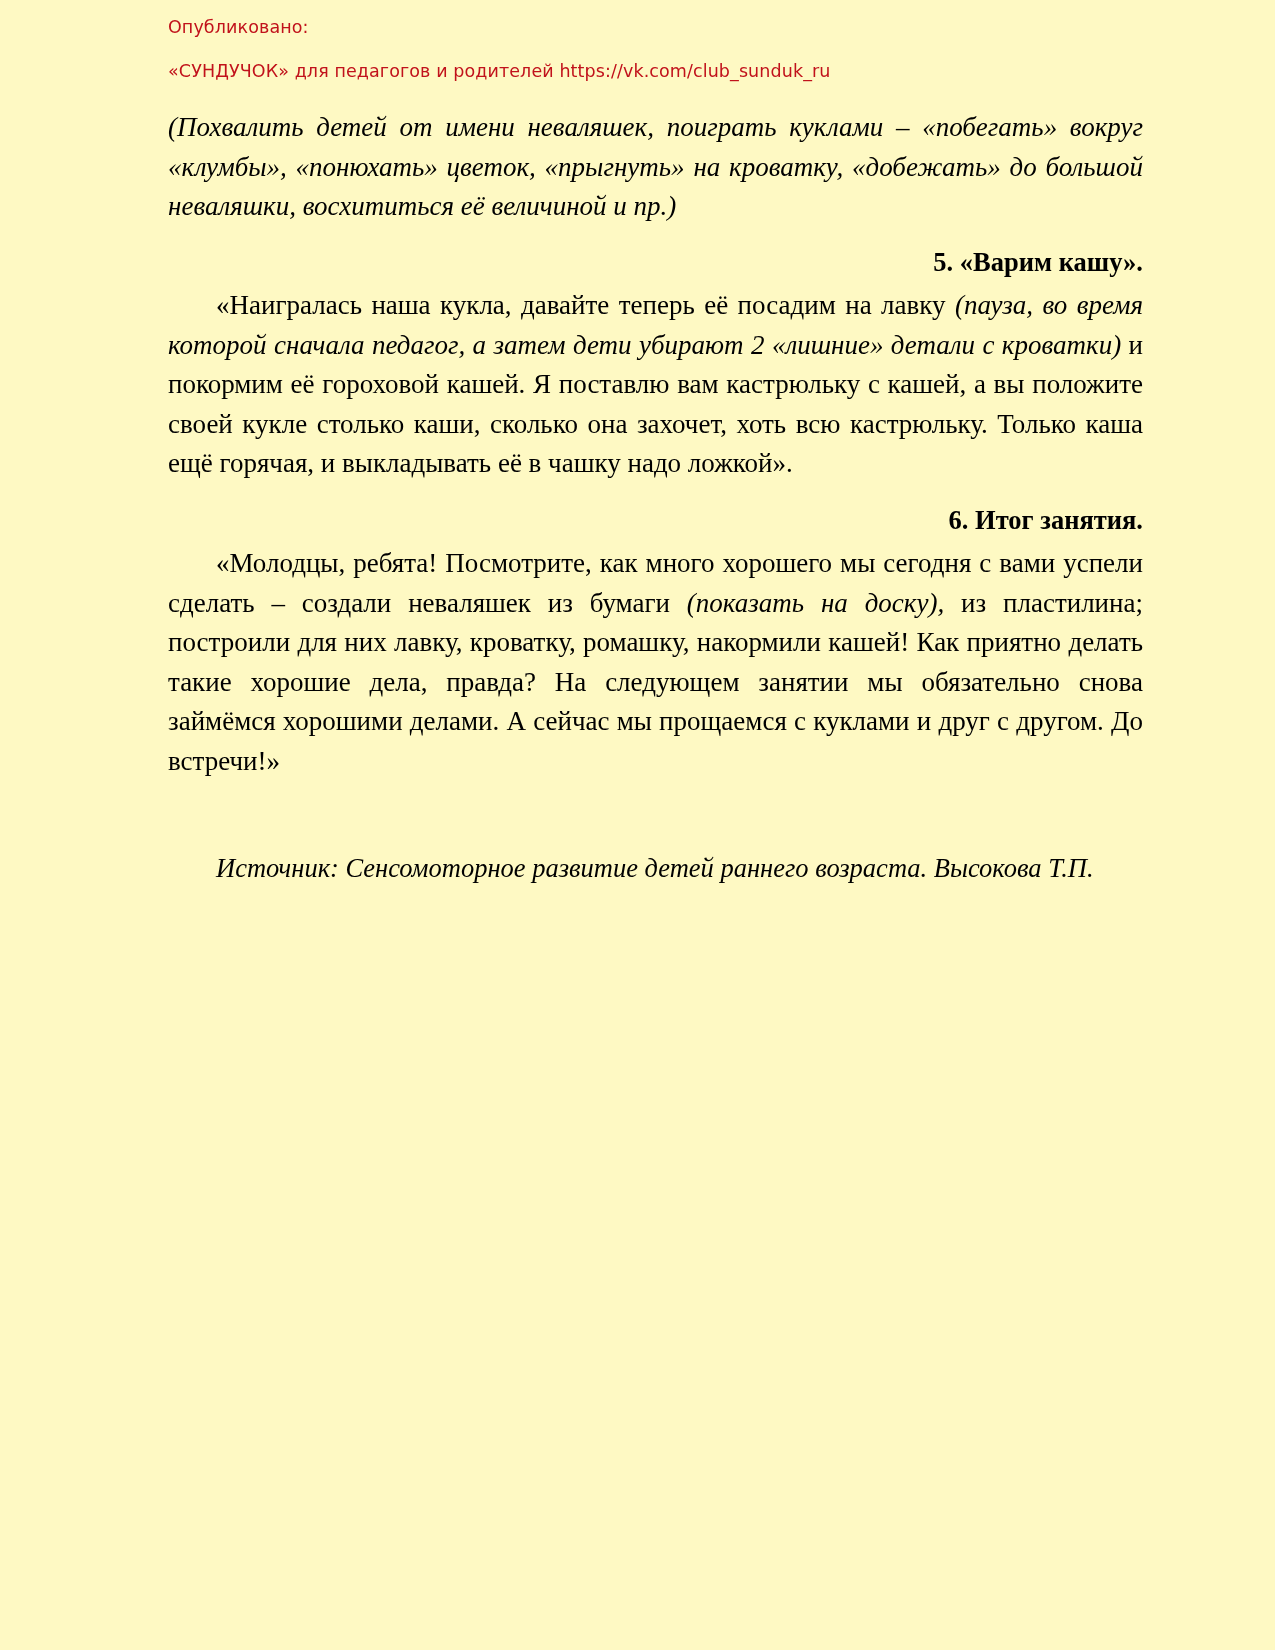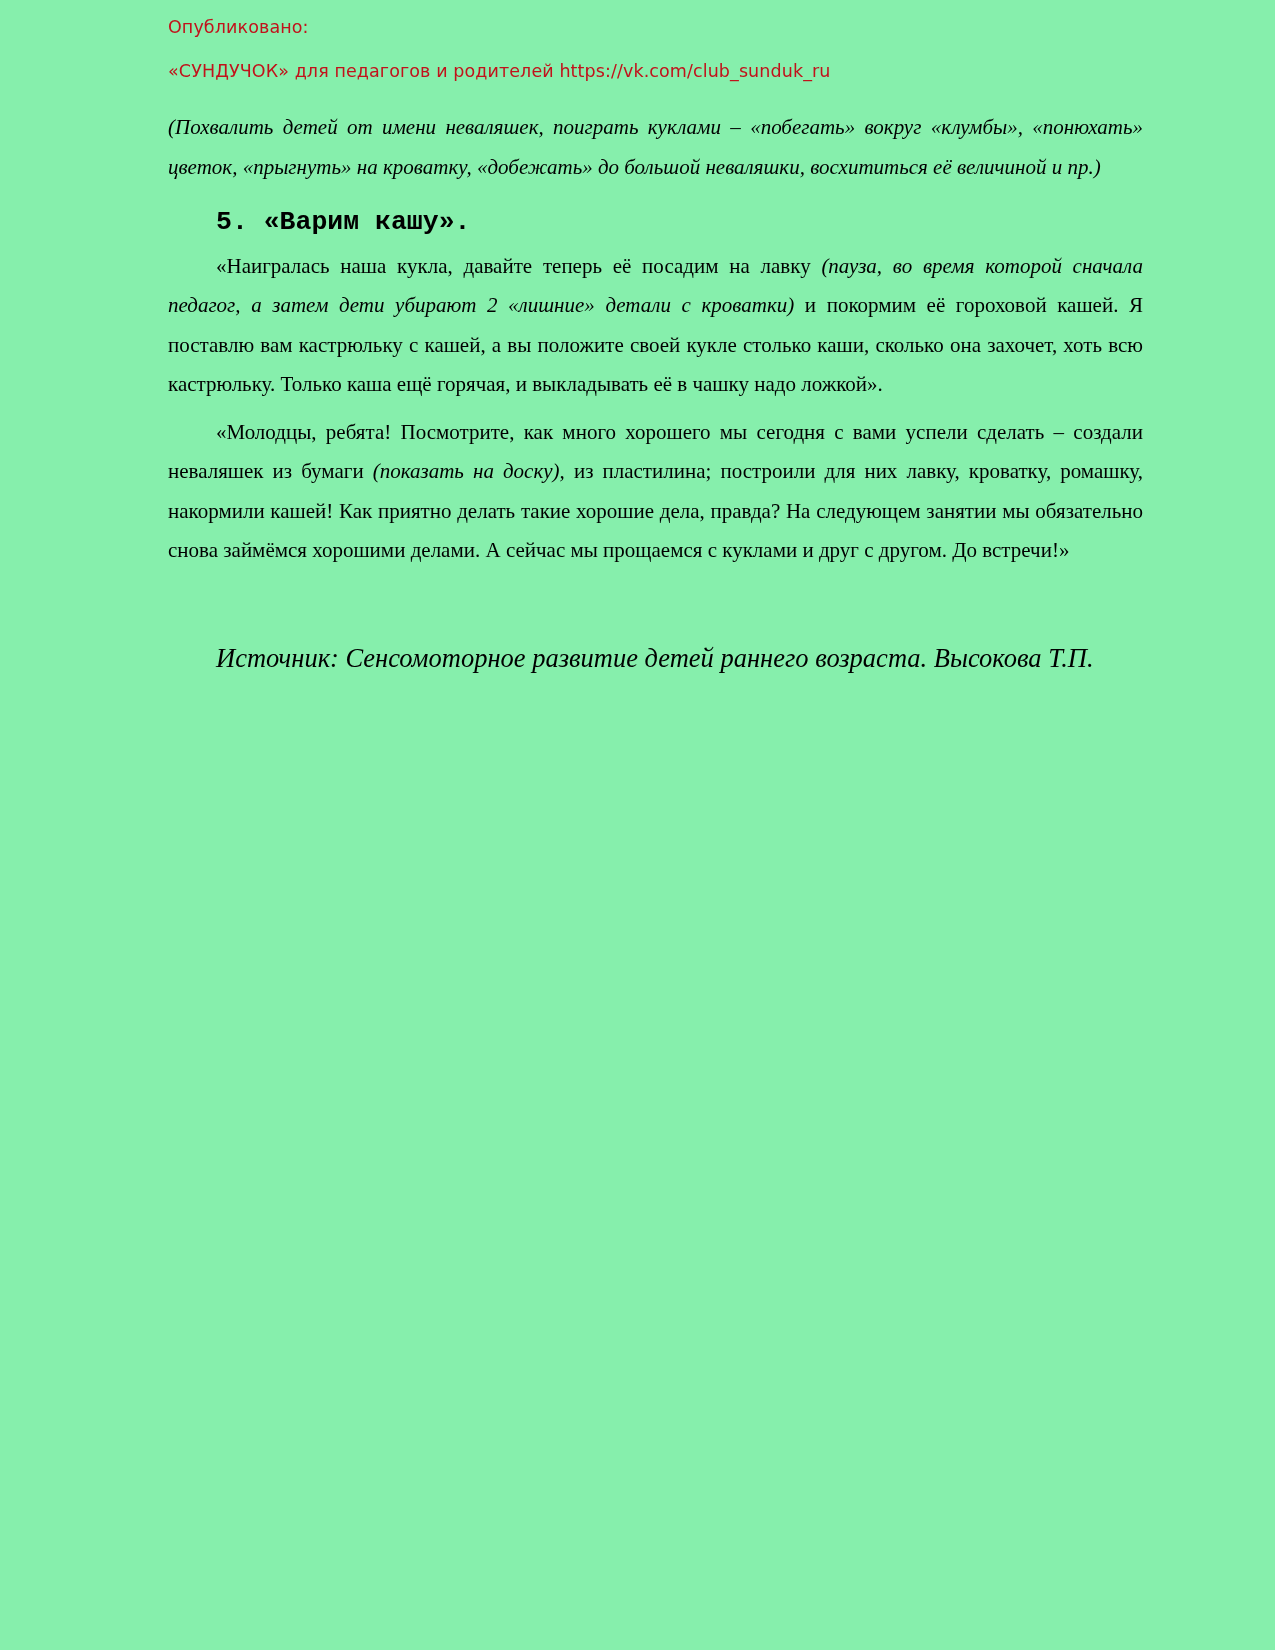--- a/index.html
+++ b/index.html
@@ -5,21 +5,21 @@
 <style>
   html, body {
     margin: 0;
     padding: 0;
     background: #ffffff;
   }
   .page {
     position: relative;
     width: 1275px;
     height: 1650px;
-    background: #86efac;
+    background: #fef9c3;
     overflow: hidden;
     box-sizing: border-box;
   }
 
   
   .wm-block {
     position: absolute;
     left: 168px;
     top: 14px;
     width: 900px;
@@ -39,49 +39,49 @@
   
   .doc-body {
     position: absolute;
     left: 168px;
     top: 108px;
     width: 975px;
   }
 
   .para {
     font-family: "Liberation Serif", "DejaVu Serif", serif;
-    font-size: 21px;
+    font-size: 27px;
     line-height: 39.5px;
     color: #000000;
     text-align: justify;
     text-justify: inter-word;
     margin: 0 0 0 0;
     text-indent: 48px;
     hyphens: none;
   }
   .para.italic {
     font-style: italic;
     text-indent: 0;
   }
   .para em {
     font-style: italic;
   }
   .para + .para {
     margin-top: 0;
   }
 
   .heading {
-    font-family: Liberation Mono, monospace;
+    font-family: Liberation Serif, serif;
     font-size: 26.5px;
     line-height: 39.5px;
     font-weight: bold;
     color: #000000;
     text-indent: 48px;
     margin: 9px 0 4px 0;
-    text-align: left;
+    text-align: right;
   }
 
   .source {
     font-family: "Liberation Serif", "DejaVu Serif", serif;
     font-size: 26.5px;
     line-height: 39.5px;
     font-style: italic;
     color: #000000;
     text-align: justify;
     text-indent: 48px;
@@ -107,19 +107,20 @@
 
     <div class="gap-small"></div>
 
     <h2 class="heading">5. «Варим кашу».</h2>
 
     <p class="para"><span>«Наигралась наша кукла, давайте теперь её посадим на лавку </span><em>(пауза, во время которой сначала педагог, а затем дети убирают 2 «лишние» детали с кроватки)</em><span> и покормим её гороховой кашей. Я поставлю вам кастрюльку с кашей, а вы положите своей кукле столько каши, сколько она захочет, хоть всю кастрюльку. Только каша ещё горячая, и выкладывать её в чашку надо ложкой».</span></p>
 
 
     <div class="gap-med"></div>
 
+    <h2 class="heading">6. Итог занятия.</h2>
 
     <p class="para"><span>«Молодцы, ребята! Посмотрите, как много хорошего мы сегодня с вами успели сделать – создали неваляшек из бумаги </span><em>(показать на доску),</em><span> из пластилина; построили для них лавку, кроватку, ромашку, накормили кашей! Как приятно делать такие хорошие дела, правда? На следующем занятии мы обязательно снова займёмся хорошими делами. А сейчас мы прощаемся с куклами и друг с другом. До встречи!»</span></p>
 
     <p class="source">Источник: Сенсомоторное развитие детей раннего возраста. Высокова Т.П.</p>
 
   </div>
 </div>
 
 </body></html>

